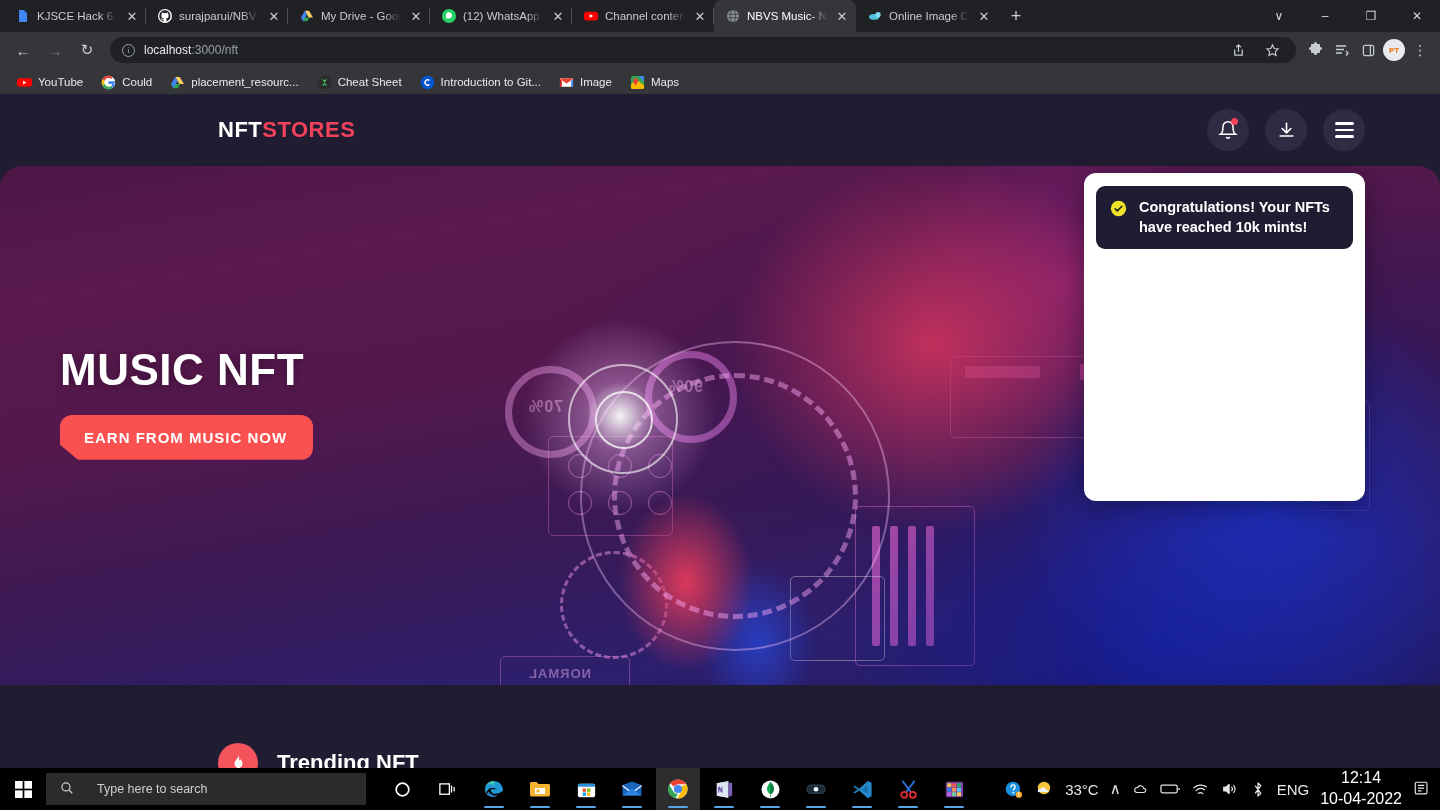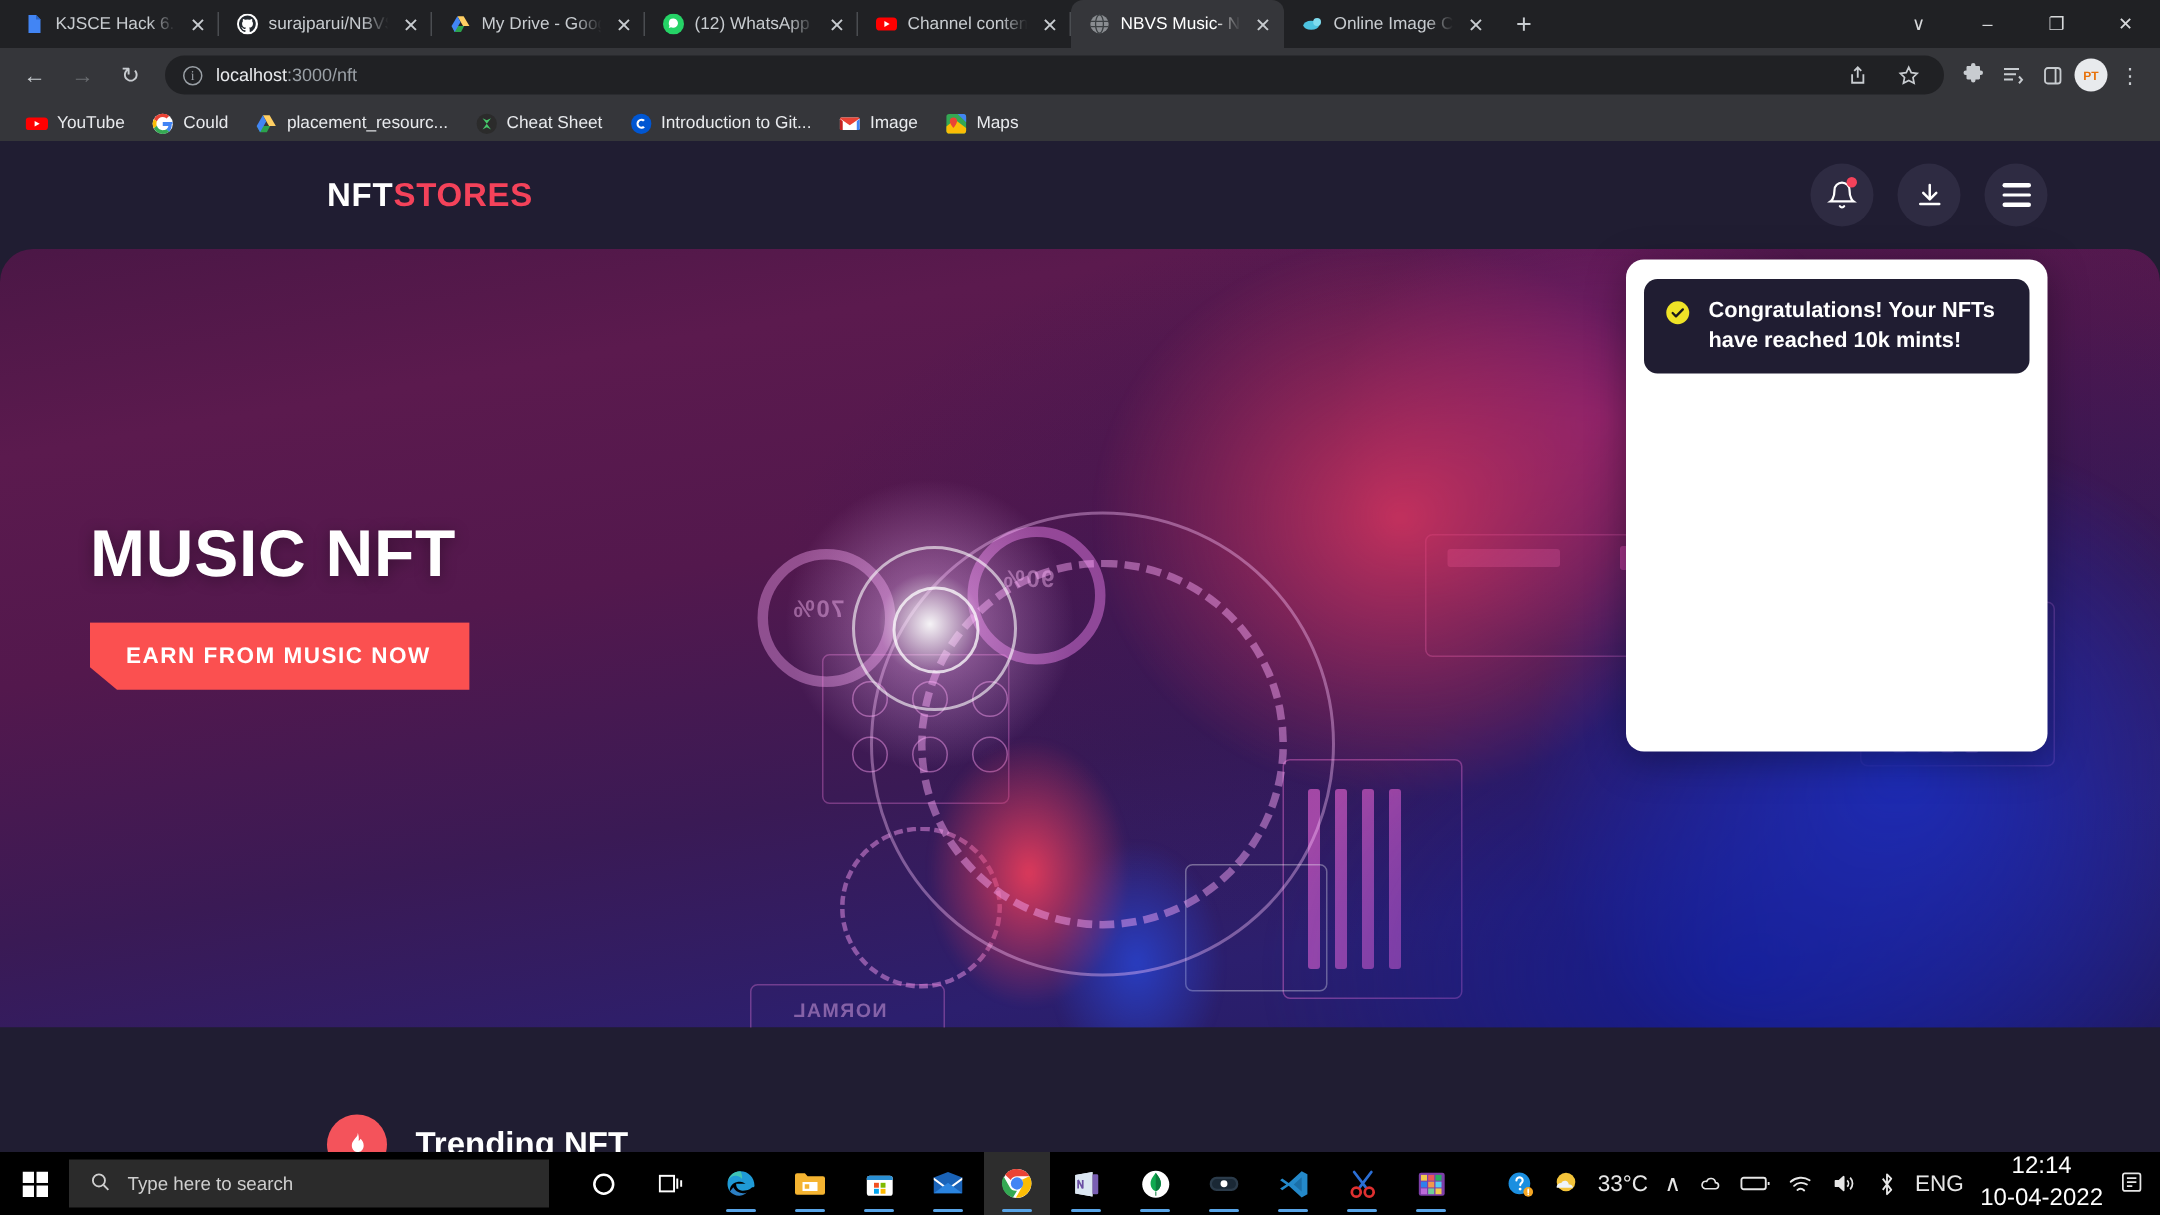--- a/index.html
+++ b/index.html
@@ -189,20 +189,21 @@
     color: #fff; font-size: 44px; font-weight: bold;
     line-height: 1.2; letter-spacing: .5px;
     text-shadow: 0 2px 10px rgba(0,0,0,.35);
   }
   .hero-cta {
     margin-top: 18px; display: inline-block;
     background: #fb5050; color: #ffffff;
     font-size: 15px; font-weight: bold; letter-spacing: 1px;
     padding: 14px 26px 14px 24px;
     clip-path: polygon(0 0, 100% 0, 100% 100%, 18px 100%, 0 calc(100% - 15px));
+    border-radius: 12px;
   }
 
   .trending {
     height: 155px; display: flex; align-items: center;
     padding-left: 218px; background: #201d32;
   }
   .fire-badge {
     width: 40px; height: 40px; border-radius: 50%; background: #f4535b;
     display: flex; align-items: center; justify-content: center; margin-right: 19px;
   }
@@ -230,21 +231,21 @@
     position: absolute; bottom: 0; left: 0;
     width: 1440px; height: 42px; background: #000000;
     display: flex; align-items: center;
   }
   .start {
     width: 46px; height: 42px; display: flex;
     align-items: center; justify-content: center;
   }
   .tb-search {
     width: 320px; height: 32px; background: #2b2b2b;
-    display: flex; align-items: center; gap: 11px; padding: 0 14px;
+    display: flex; align-items: center; gap: 23px; padding: 0 14px;
     color: #cfcfcf; font-size: 12.5px;
   }
   .tb-apps { display: flex; align-items: center; gap: 2px; margin-left: 14px; }
   .tb-app {
     width: 44px; height: 42px; display: flex;
     align-items: center; justify-content: center; position: relative;
   }
   .tb-app.running::after {
     content: ""; position: absolute; bottom: 2px; left: 12px;
     width: 20px; height: 2.5px; background: #59a5e8; border-radius: 2px;

